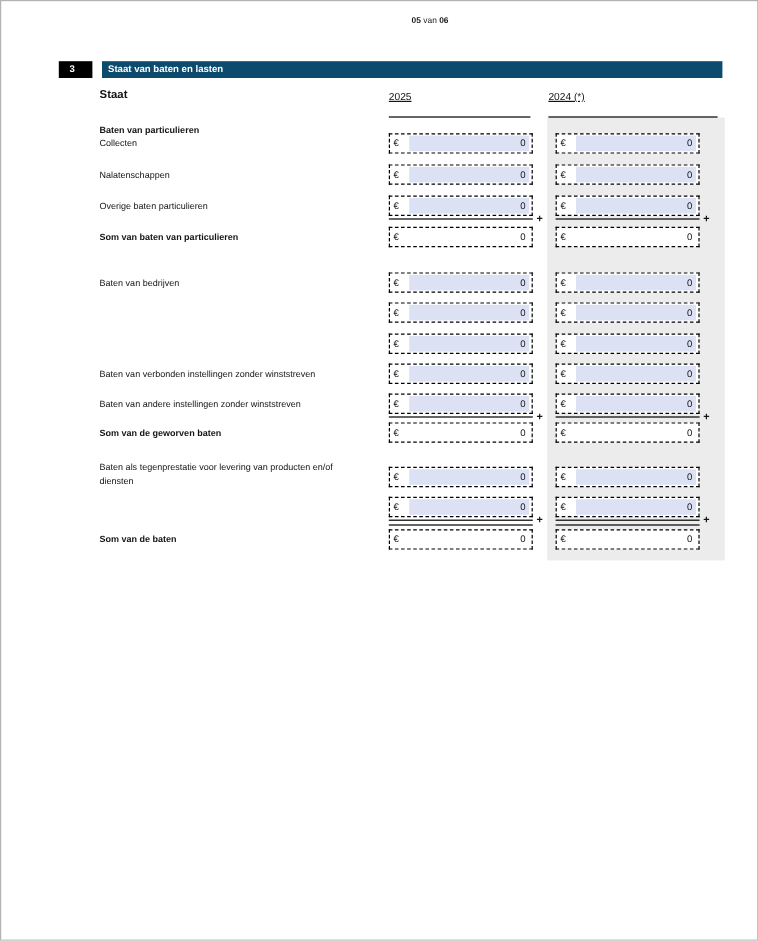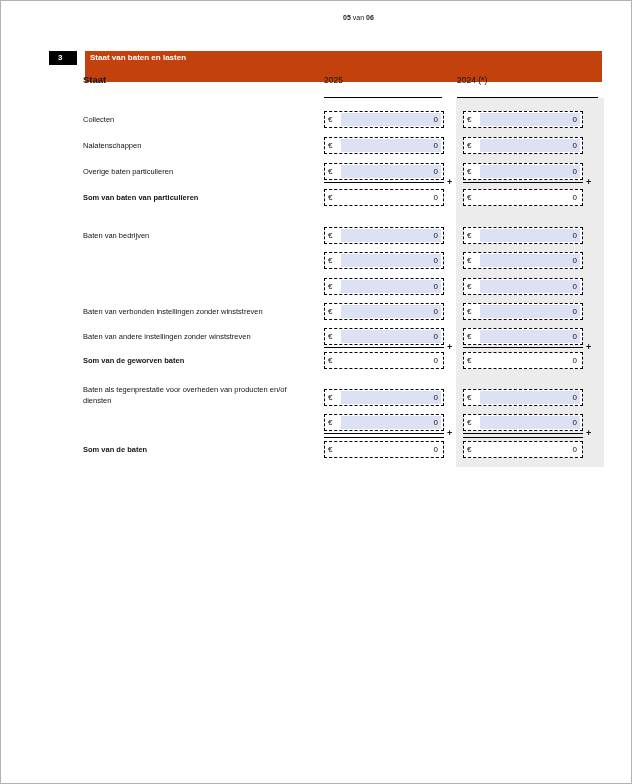--- a/index.html
+++ b/index.html
@@ -11,27 +11,27 @@
   }
   .pagehdr { position:absolute; top:13px; left:342px; font-size:7px; color:#1a1a1a; }
   .pagehdr .num { font-weight:bold; }
 
   .secnum {
     position:absolute; left:48px; top:50px; width:28px; height:14px;
     background:#000; color:#fff; font-size:8px; font-weight:bold;
     line-height:14px; padding-left:9px; box-sizing:border-box;
   }
   .secbar {
-    position:absolute; left:84px; top:50px; width:517px; height:31px;
-    background:#c2410c; color:#fff; font-size:8px; font-weight:bold;
+    position:absolute; left:84px; top:50px; width:517px; height:14px;
+    background:#0c4a6e; color:#fff; font-size:8px; font-weight:bold;
     line-height:14px; padding-left:5px; box-sizing:border-box;
   }
 
   .formtitle { position:absolute; left:82px; top:73px; font-size:9.5px; font-weight:bold; }
-  .colhdr { position:absolute; top:74px; font-size:8.5px; }
+  .colhdr { position:absolute; top:74px; font-size:8.5px;text-decoration:underline; }
   .colrule { position:absolute; height:0; border-top:1.5px solid #000; }
 
   .panel { position:absolute; left:455px; top:97px; width:148px; height:369px; background:#ececec; }
 
   .lbl { position:absolute; left:82px; width:240px; font-size:7.5px; line-height:11px; color:#141414; }
   .lbl.bold { font-weight:bold; }
   .lbl.wrap { width:205px; }
 
   .field {
     position:absolute; width:120px; height:17px; background:#fff;
@@ -71,20 +71,21 @@
   </div>
 
   <div class="formtitle">Staat</div>
   <div class="colhdr" style="left:323px">2025</div>
   <div class="colhdr" style="left:456px">2024 (*)</div>
 
   <div class="panel"></div>
   <div class="colrule" style="left:323px;top:96px;width:118px"></div>
   <div class="colrule" style="left:456px;top:96px;width:141px"></div>
 
+  <div class="lbl bold" style="top:102px">Baten van particulieren</div>
   <div class="lbl" style="top:113px">Collecten</div>
   <div class="lbl" style="top:139px">Nalatenschappen</div>
   <div class="lbl bold" style="top:191px">Som van baten van particulieren</div>
   <div class="lbl" style="top:165px">Overige baten particulieren</div>
 
   <div class="field input c25" style="top:110px">
       <span class="euro">€</span>
       <span class="amt">0</span>
     </div>
   <div class="field input c25" style="top:136px">
@@ -173,21 +174,21 @@
       <span class="euro">€</span>
       <span class="amt">0</span>
     </div>
   <div class="sumline" style="left:462px;top:346px"></div>
   <div class="plus" style="left:585px;top:342px">+</div>
   <div class="field sum c24" style="top:351px">
       <span class="euro">€</span>
       <span class="amt">0</span>
     </div>
 
-  <div class="lbl wrap" style="top:383px">Baten als tegenprestatie voor overheden van producten en/of diensten</div>
+  <div class="lbl wrap" style="top:383px">Baten als tegenprestatie voor levering van producten en/of diensten</div>
   <div class="lbl bold" style="top:443px">Som van de baten</div>
 
   <div class="field input c25" style="top:388px">
       <span class="euro">€</span>
       <span class="amt">0</span>
     </div>
   <div class="field input c25" style="top:413px">
       <span class="euro">€</span>
       <span class="amt">0</span>
     </div>

